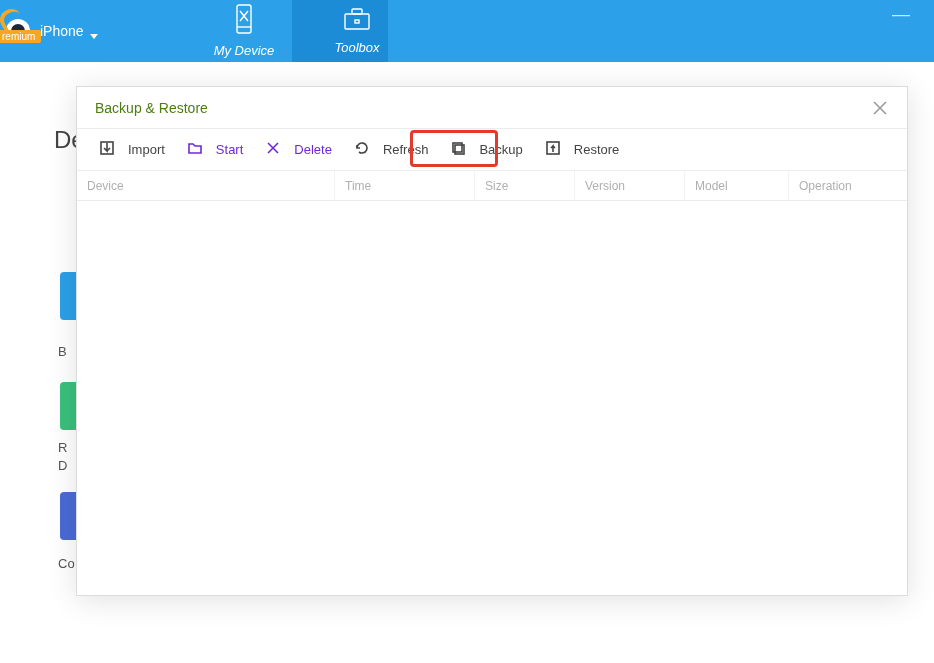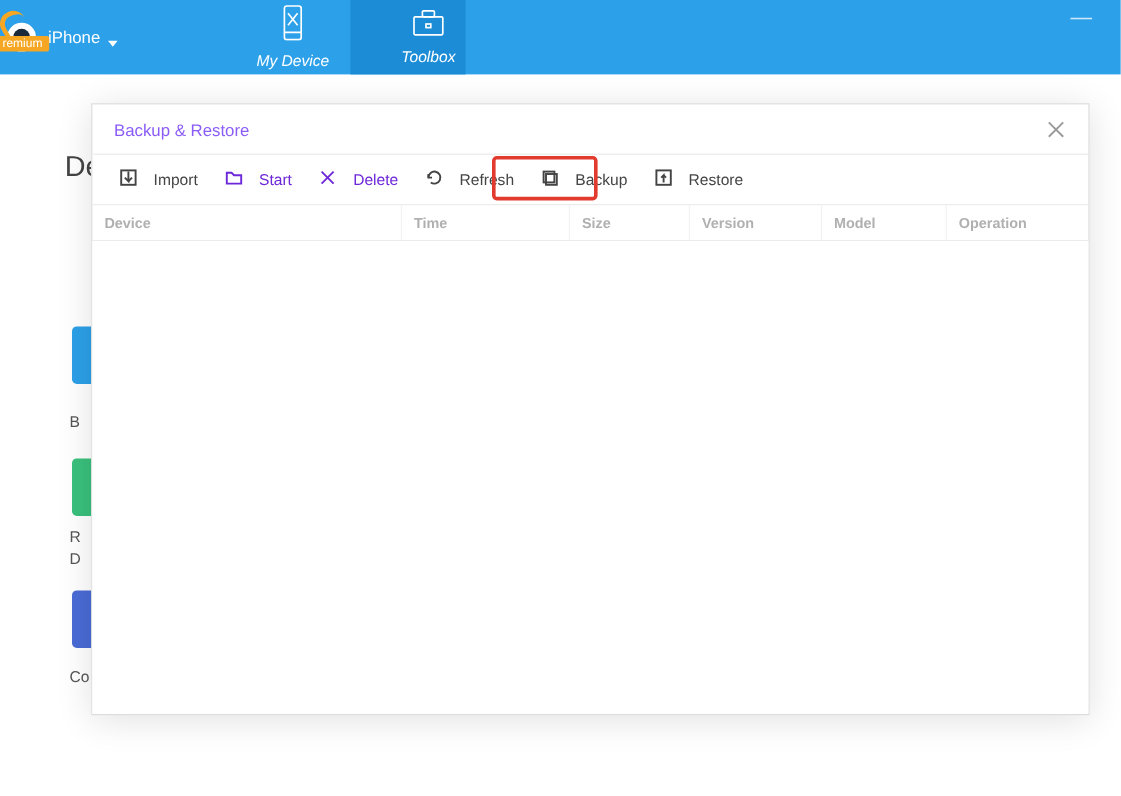--- a/index.html
+++ b/index.html
@@ -31,32 +31,32 @@
   .chip3 { top:430px; background:#4a6bd6; }
   .side-label { position:absolute; left:58px; font-size:13px; color:#555; }
   .lbl1 { top:282px; }
   .lbl2a{ top:378px; }
   .lbl2b{ top:396px; }
   .lbl3 { top:494px; }
 
   
   .dialog { position:absolute; left:76px; top:86px; width:832px; height:510px; background:#fff; border:1px solid #dcdcdc; box-shadow:0 4px 28px rgba(0,0,0,0.12); display:flex; flex-direction:column; }
   .dlg-header { height:42px; border-bottom:1px solid #ececec; display:flex; align-items:center; justify-content:space-between; padding:0 18px; }
-  .dlg-title { font-size:14px; color:#8b5cf6; }
+  .dlg-title { font-size:14px; color:#4d7c0f; }
   .dlg-close { width:18px; height:18px; cursor:pointer; color:#9a9a9a; }
   .dlg-close svg { stroke:currentColor; stroke-width:1.6; fill:none; }
 
   .toolbar { height:42px; border-bottom:1px solid #ececec; display:flex; align-items:center; gap:6px; padding-left:14px; position:relative; }
   .tb-btn { display:flex; align-items:center; gap:13px; padding:4px 8px; font-size:13px; color:#444; cursor:pointer; background:none; border:none; }
   .tb-btn.disabled { color:#6d28d9; cursor:default; }
   .tb-btn svg { width:16px; height:16px; stroke:currentColor; fill:none; stroke-width:1.6; }
   .highlight-box { position:absolute; border:3px solid #e23b2e; border-radius:4px; pointer-events:none; }
 
   .table-head { height:30px; display:flex; align-items:center; font-size:12px; color:#b0b0b0; border-bottom:1px solid #ececec; }
-  .th { padding-left:10px; border-right:1px solid #f2f2f2; height:100%; display:flex; align-items:center;font-weight:bold; }
+  .th { padding-left:10px; border-right:1px solid #f2f2f2; height:100%; display:flex; align-items:center; }
   .th:last-child { border-right:none; }
   .col-device   { width:258px; }
   .col-time     { width:140px; }
   .col-size     { width:100px; }
   .col-version  { width:110px; }
   .col-model    { width:104px; }
   .col-operation{ flex:1; }
 
   .table-body { flex:1; background:#fff; }
 </style>

